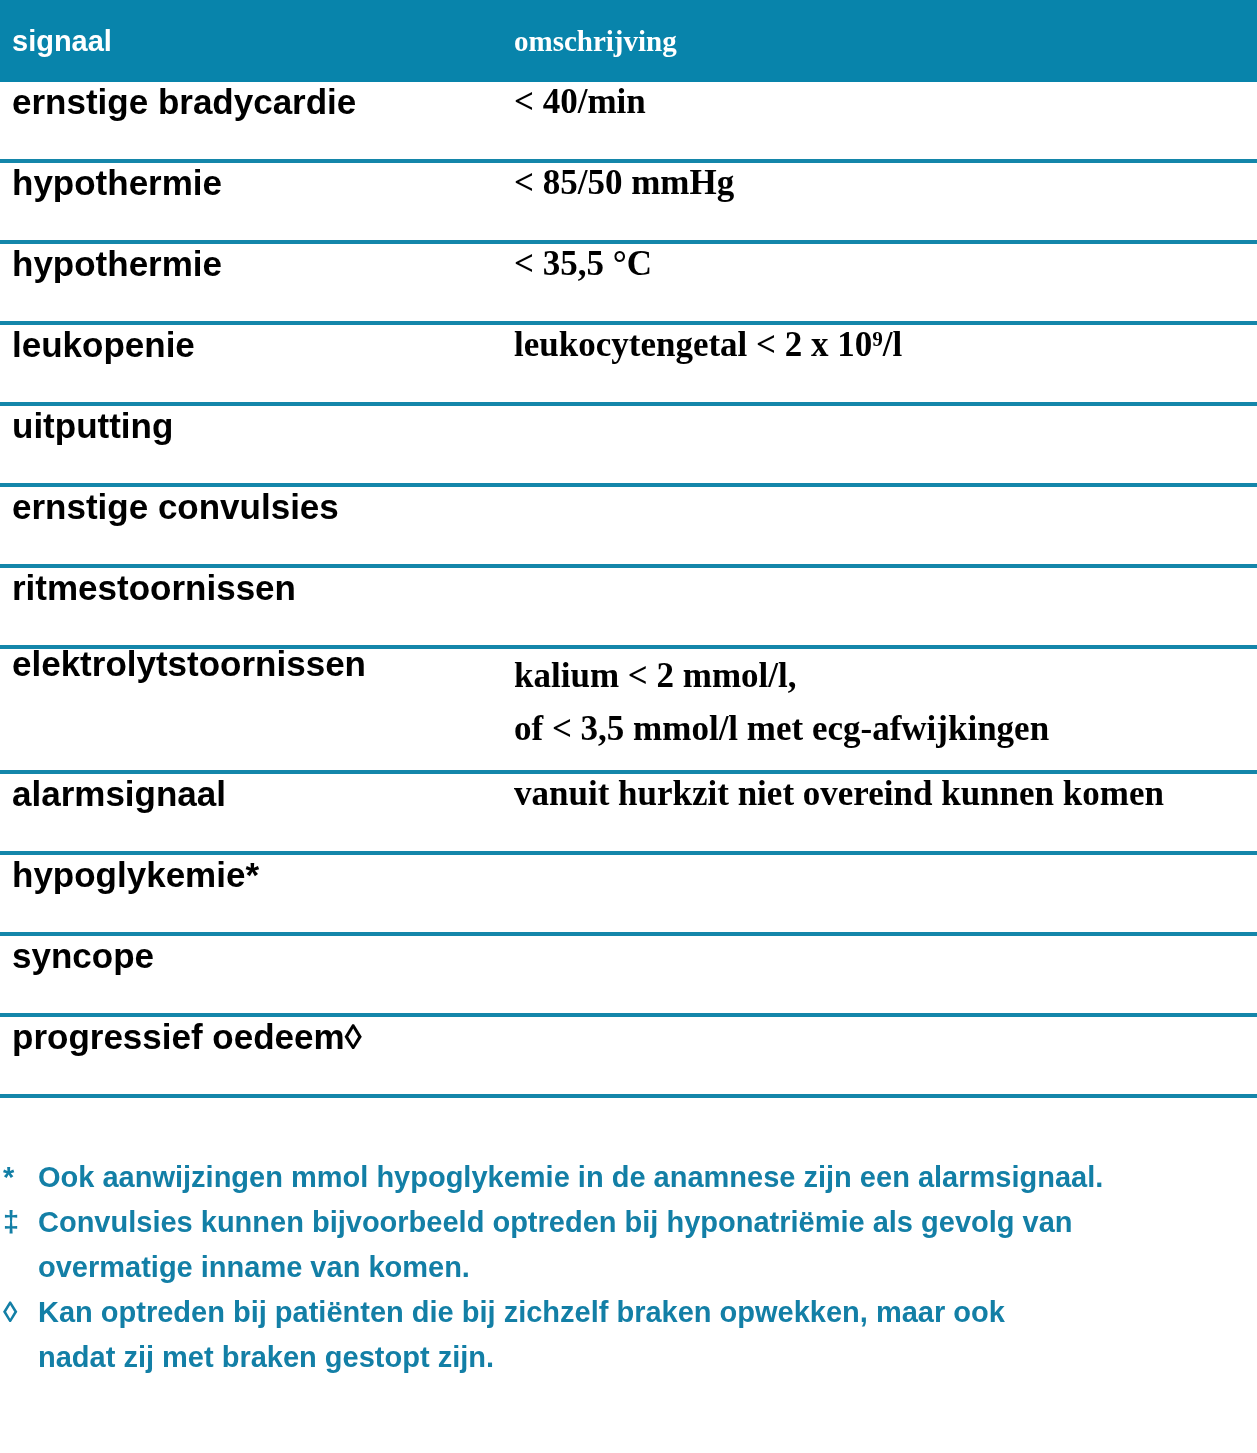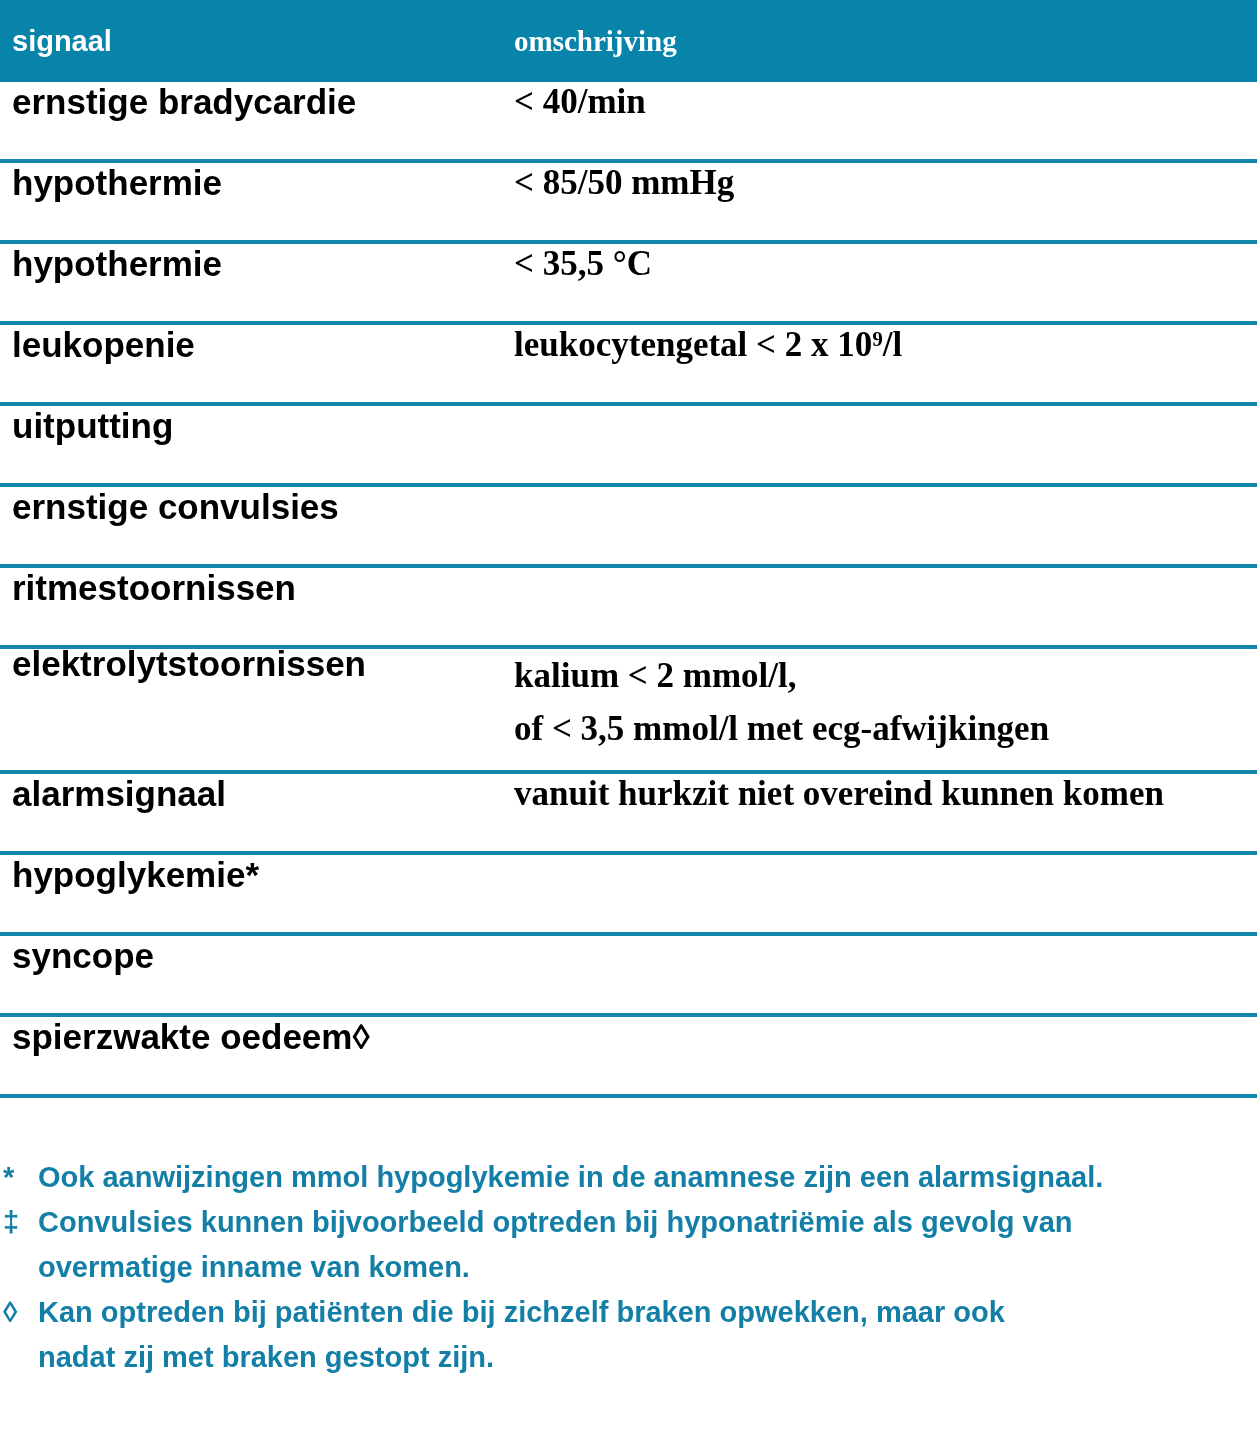--- a/index.html
+++ b/index.html
@@ -142,21 +142,21 @@
       <div class="cell-desc"></div>
     </div>
 
 
     <div class="row">
       <div class="cell-signal">syncope</div>
       <div class="cell-desc"></div>
     </div>
 
     <div class="row">
-      <div class="cell-signal">spierzwakte oedeem◊</div>
+      <div class="cell-signal">progressief oedeem◊</div>
       <div class="cell-desc"></div>
     </div>
 
   </div>
 
   <div class="footnotes">
 
     <div class="footnote">
       <div class="fn-marker">*</div>
       <div class="fn-lines">

